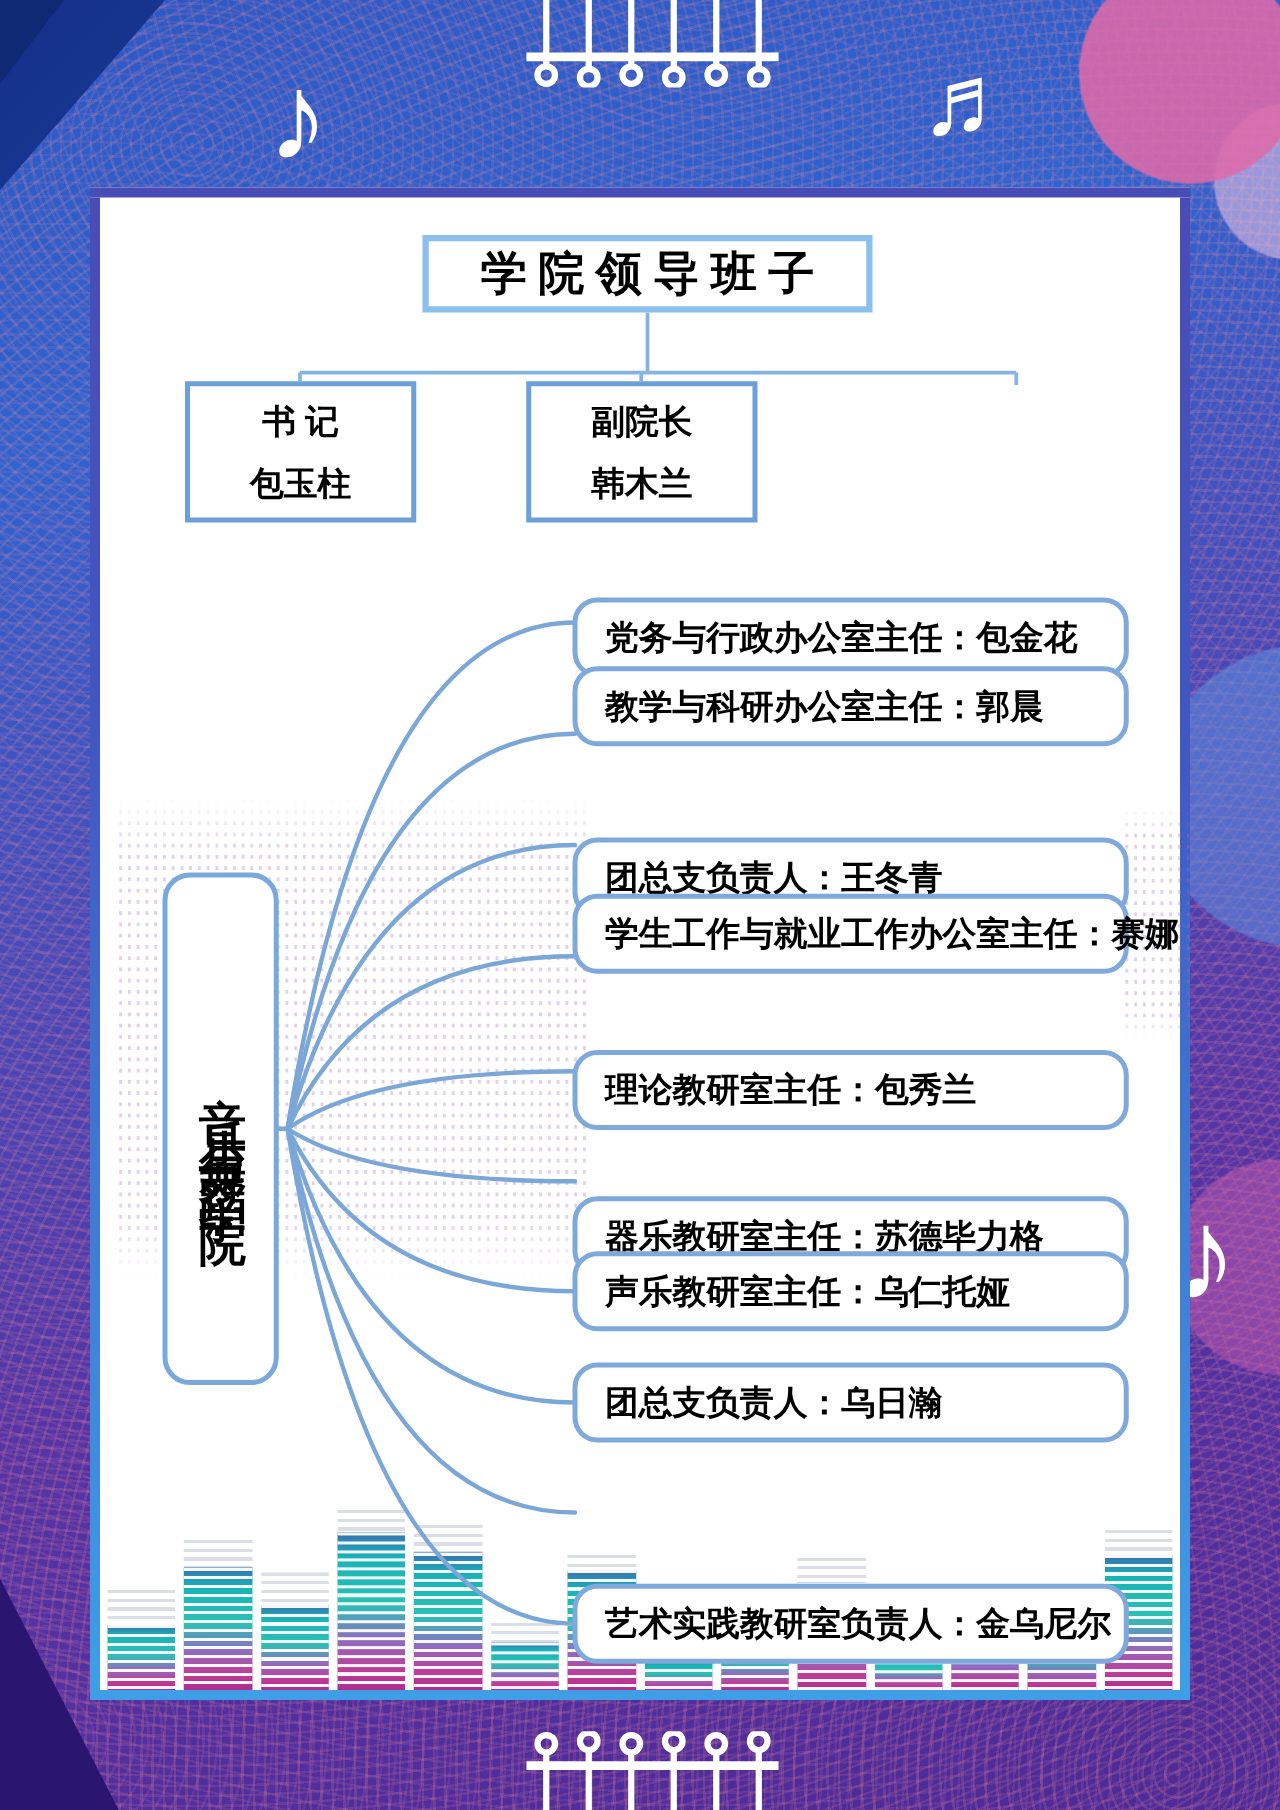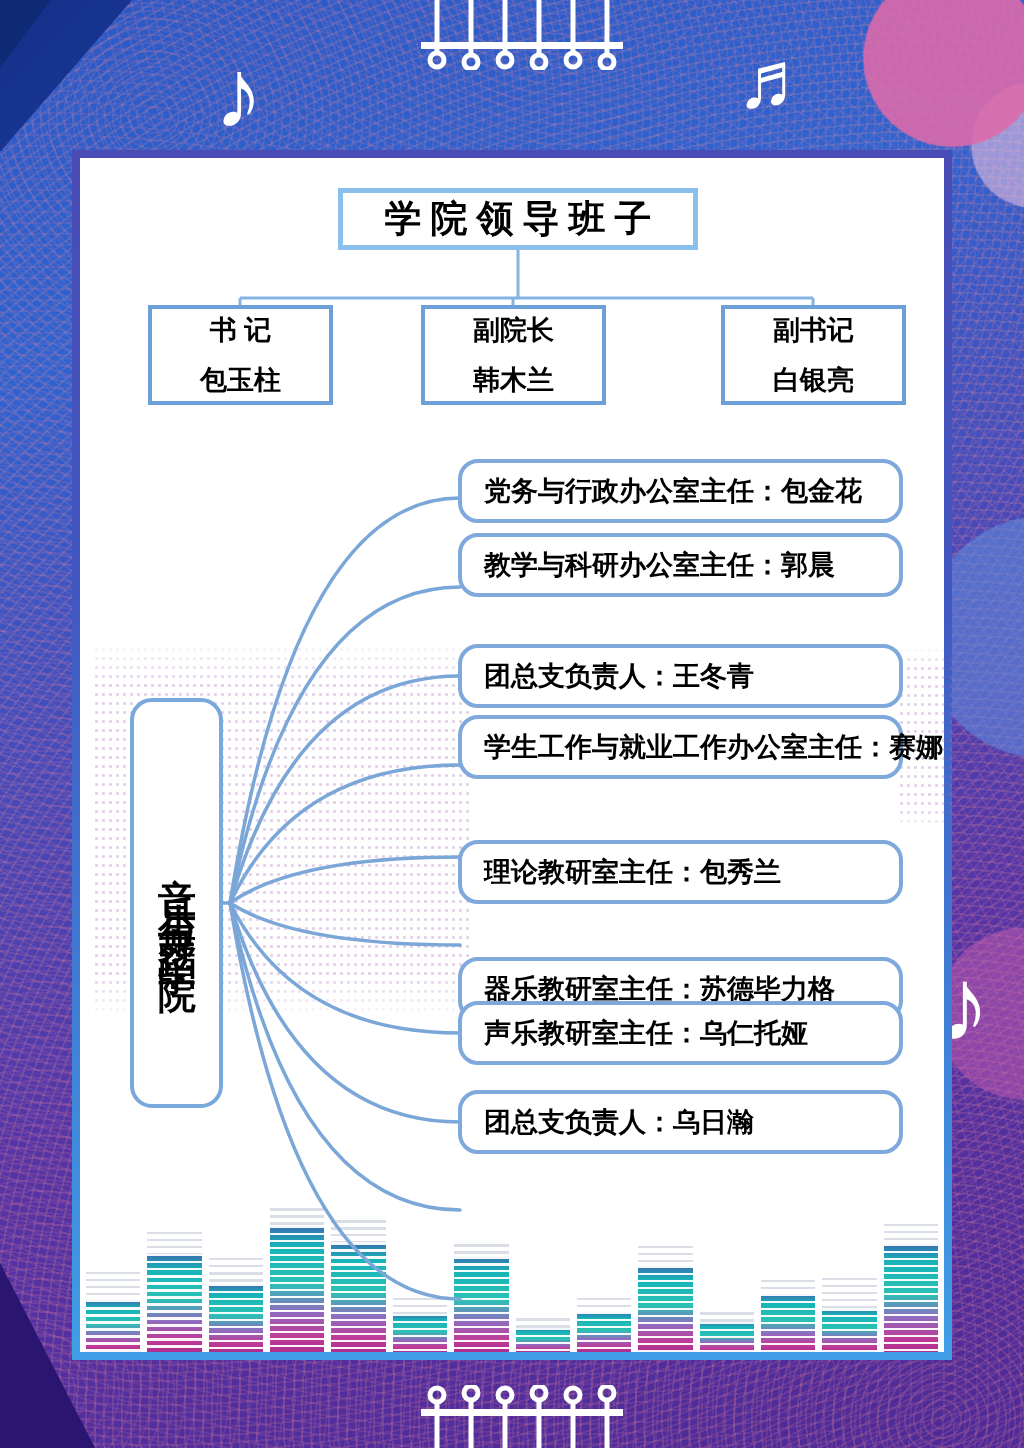--- a/index.html
+++ b/index.html
@@ -49,21 +49,21 @@
   #dots-b{left:818px;top:488px;width:56px;height:186px;}
 
   #connector-svg{position:absolute;left:0;top:0;width:880px;height:1210px;z-index:2;}
 
   .box{position:absolute;background:#fff;box-sizing:border-box;z-index:3;color:#000;}
   #title-box{
     left:258px;top:30px;width:360px;height:62px;border:5px solid #8cc0ec;
     display:flex;align-items:center;justify-content:center;
     font-size:37px;font-weight:900;letter-spacing:9px;text-indent:9px;white-space:nowrap;
   }
-  .leader{width:185px;height:100px;top:147px;border:4px solid #6ca0d8;
+  .leader{width:185px;height:113px;top:147px;border:4px solid #6ca0d8;
     display:flex;flex-direction:column;align-items:center;justify-content:center;gap:14px;
     font-size:27px;font-weight:900;}
   #leader-0{left:68px;} #leader-1{left:341px;} #leader-2{left:641px;}
 
   #college-box{
     left:50px;top:540px;width:93px;height:410px;border:4px solid #78a8dc;border-radius:22px;
     display:flex;align-items:center;justify-content:center;
     font-size:38px;font-weight:900;
     writing-mode:vertical-rl;text-orientation:upright;letter-spacing:16px;
   }
@@ -223,29 +223,26 @@
   <div class="box" id="title-box">学院领导班子</div>
 
   <div class="box leader" id="leader-0">
     <span>书 记</span>
     <span>包玉柱</span>
   </div>
   <div class="box leader" id="leader-1">
     <span>副院长</span>
     <span>韩木兰</span>
   </div>
-  <div class="box leader" id="leader-2">
-    <span>副书记</span>
-    <span>白银亮</span>
-  </div>
 
   <div class="box" id="college-box">音乐与舞蹈学院</div>
 
-  <div class="box dept" style="top:301px">党务与行政办公室主任：包金花</div>
+  <div class="box dept" style="top:320px">党务与行政办公室主任：包金花</div>
   <div class="box dept" style="top:375px">教学与科研办公室主任：郭晨</div>
-  <div class="box dept" style="top:486px">团总支负责人：王冬青</div>
+  <div class="box dept" style="top:512px">团总支负责人：王冬青</div>
   <div class="box dept" style="top:557px">学生工作与就业工作办公室主任：赛娜</div>
   <div class="box dept" style="top:682px">理论教研室主任：包秀兰</div>
   <div class="box dept" style="top:799px">器乐教研室主任：苏德毕力格</div>
   <div class="box dept" style="top:843px">声乐教研室主任：乌仁托娅</div>
   <div class="box dept" style="top:932px">团总支负责人：乌日瀚</div>
+  <div class="box dept" style="top:1109px">艺术实践教研室负责人：金乌尼尔</div>
 
 </div>
 
 </body></html>

